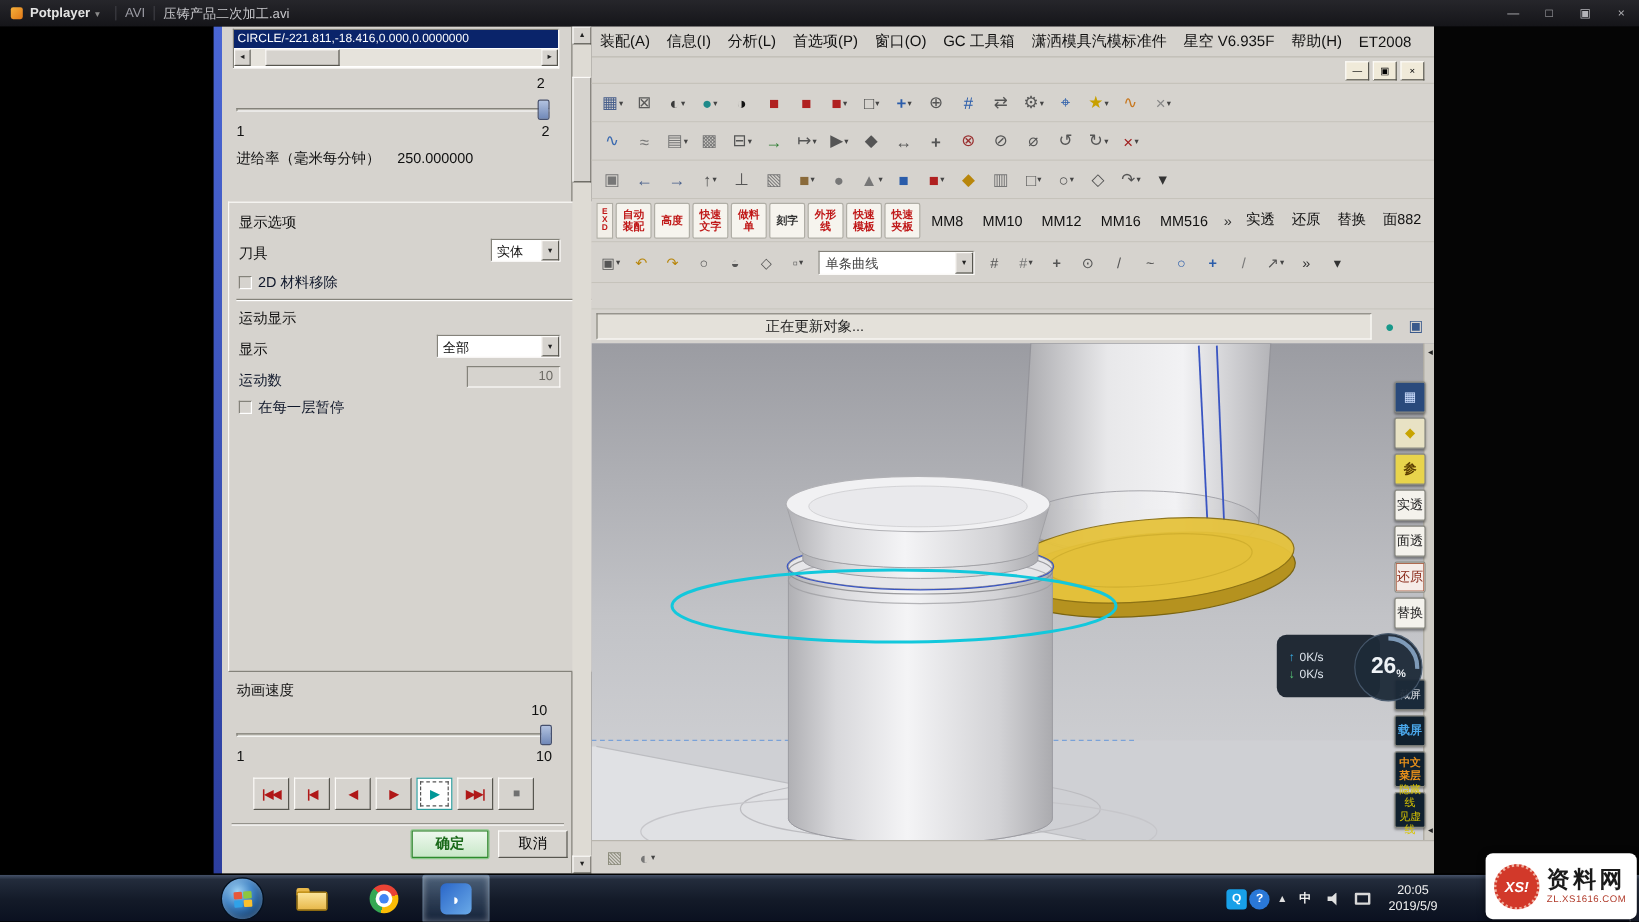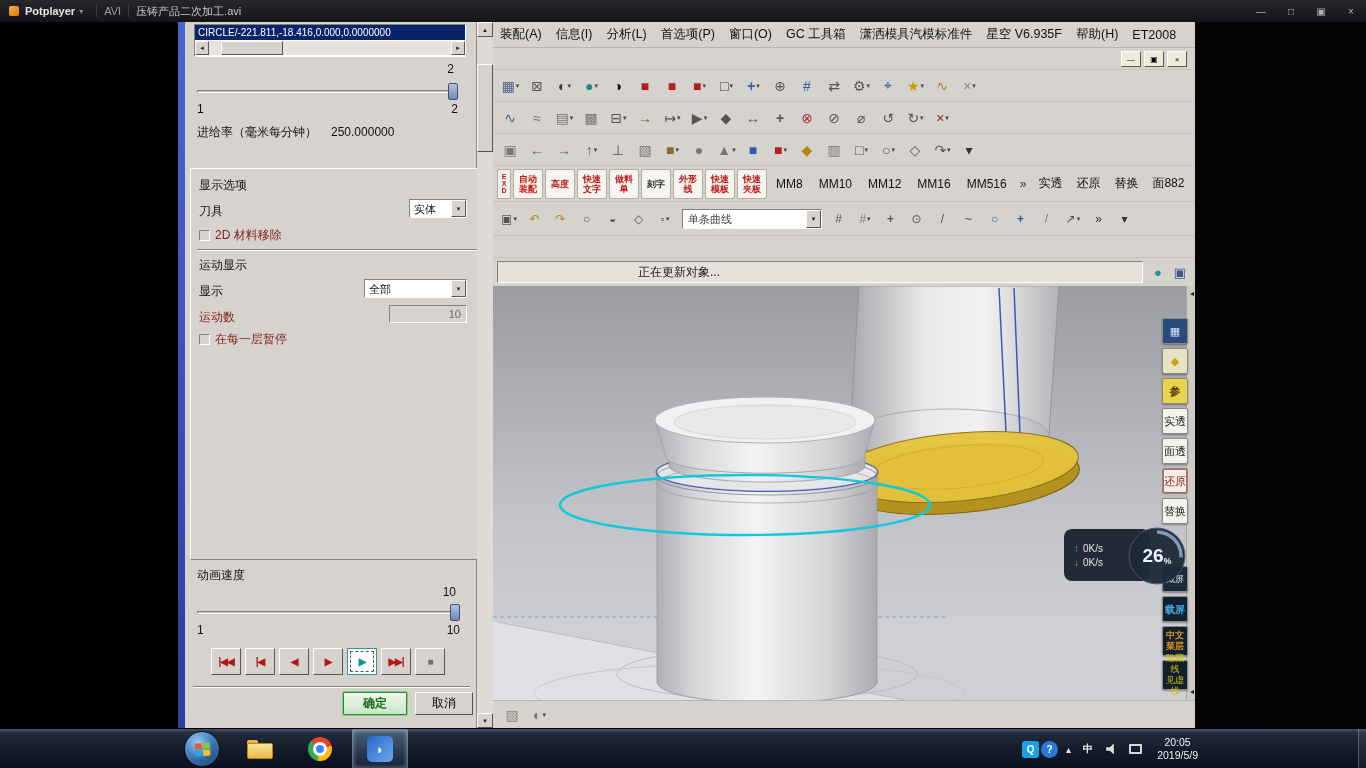--- a/index.html
+++ b/index.html
@@ -45,21 +45,21 @@
   .smark{position:absolute;font-size:12px;color:#111}
   #aspd{position:absolute;left:12px;top:545px}
   #val10{position:absolute;right:20px;top:563px}
   #feed{position:absolute;left:12px;top:102px;white-space:nowrap}
   #feed .fv{margin-left:14px}
   #tabs{position:absolute;left:6px;top:123px;height:24px;z-index:2}
   .tab{display:inline-block;padding:4px 9px 3px;font-size:12px;background:#ccc9c1;border:1px solid;border-color:#fcfbf8 #57564f #ccc9c1 #fcfbf8;border-radius:3px 3px 0 0;margin-right:1px;vertical-align:bottom}
   .tab.active{background:#d6d3ce;padding:4px 10px 6px;border-bottom-color:#d6d3ce;position:relative;z-index:3}
   #tabpanel{position:absolute;left:5px;top:146px;width:316px;height:392px;border:1px solid;border-color:#fcfbf8 #84827a #84827a #fcfbf8;background:#d6d3ce}
   .plabel{position:absolute;font-size:12px;color:#111;white-space:nowrap}
-  .plabel.disabled,.chkrow.disabled span.lbl{color:#7f1d1d}
+  .plabel.disabled,.chkrow.disabled span.lbl{color:#0f172a}
   .ddfield{position:absolute;display:flex;background:#fff;border:1px solid;border-color:#84827a #fcfbf8 #fcfbf8 #84827a;height:19px}
   .ddfield .val{flex:1;font-size:11px;padding:2px 4px;white-space:nowrap;overflow:hidden}
   .dbtn{width:15px;background:#d6d3ce;border:1px solid;border-color:#fcfbf8 #57564f #57564f #fcfbf8;font-size:7px;display:flex;align-items:center;justify-content:center;color:#222}
   .chkrow{position:absolute;display:flex;align-items:center;font-size:12px;white-space:nowrap}
   .cb{width:11px;height:11px;background:#d6d3ce;border:1px solid;border-color:#84827a #fff #fff #84827a;display:inline-block;margin-right:5px}
   .numfield{position:absolute;height:18px;background:#d6d3ce;border:1px solid;border-color:#84827a #fcfbf8 #fcfbf8 #84827a;font-size:11px;color:#6e6c66;text-align:right;padding:2px 5px}
   .wbtn{position:absolute;font-size:12px;color:#111;box-shadow:0 0 0 1px #55544e;cursor:default}
   #transport{position:absolute;left:26px;top:626px;display:flex;gap:4px}
   .tp{width:30px;height:27px;border:1px solid;border-color:#fcfbf8 #57564f #57564f #fcfbf8;background:#d6d3ce;font-size:10px;font-weight:bold;letter-spacing:-1px;display:flex;align-items:center;justify-content:center}
   .tp.tpactive{background:#fff;border:1px solid #2a9a9a;outline:1px dashed #555;outline-offset:-4px}
@@ -88,21 +88,21 @@
   .ddm{font-size:7px;color:#444;font-weight:normal;margin-left:1px}
   .tbi.sm{width:22px;height:22px;font-size:12px}
   #quickrow{height:36px;background:#d6d3ce;border-bottom:1px solid #c6c3bb;display:flex;align-items:center;padding:0 4px;gap:2px;overflow:hidden}
   .exd{width:14px;height:30px;border:1px solid #b0aea6;background:#f2efe8;color:#c01818;font-size:7px;font-weight:bold;writing-mode:vertical-rl;text-orientation:upright;display:flex;align-items:center;justify-content:center;flex:none}
   .qwrap,.szwrap,.riwrap,.r5wrap,.trwrap{display:inline-flex;align-items:center;gap:2px}
   .qb{width:30px;height:30px;background:#f6f4ee;border:1px solid #b0aea6;border-radius:2px;font-size:9px;line-height:10px;white-space:pre-line;text-align:center;padding:0;flex:none;font-weight:bold}
   .szi{font-size:12px;padding:0 7px;color:#111;white-space:nowrap}
   .ovf{font-size:12px;color:#333;padding:0 4px}
   .ri{font-size:12px;padding:0 6px;color:#111;white-space:nowrap}
   #row5{height:34px;background:#d6d3ce;border-bottom:1px solid #c6c3bb;display:flex;align-items:center;padding:0 4px;overflow:hidden}
-  .combo{position:relative;display:inline-flex;width:140px;height:20px;background:#fff;border:1px solid;border-color:#84827a #fcfbf8 #fcfbf8 #84827a;margin:0 5px;flex:none}
+  .combo{position:relative;display:inline-flex;width:130px;height:20px;background:#fff;border:1px solid;border-color:#84827a #fcfbf8 #fcfbf8 #84827a;margin:0 5px;flex:none}
   .cval{flex:1;font-size:11px;color:#444;padding:2px 5px;white-space:nowrap;overflow:hidden}
   #statusgap{height:22px;background:#d6d3ce;border-bottom:1px solid #c6c3bb}
   #statusbar{height:28px;background:#d6d3ce;display:flex;align-items:center;padding:0 4px;gap:4px}
   .stfield{flex:1;height:22px;background:#e4e1da;border:1px solid;border-color:#84827a #fcfbf8 #fcfbf8 #84827a;display:flex;align-items:center;padding-left:140px;font-size:12px;color:#222}
   .sticon{width:22px;height:22px;display:inline-flex;align-items:center;justify-content:center;font-size:13px;flex:none}
   #viewport{position:relative;height:414px;overflow:hidden;background:#b4b5ba}
   .vpedge{position:absolute;right:0;top:0;width:9px;height:100%;background:#cfccc5;border-left:1px solid #aaa79f}
   .vparrow{position:absolute;right:1px;font-size:8px;color:#222;line-height:8px}
   #bottombar{height:28px;background:#d6d3ce;border-top:1px solid #b8b5ad;display:flex;align-items:center;padding:0 6px}
 
@@ -822,14 +822,23 @@
           <i class="mon"></i>
         </span>
       <div id="clock">
         <div>20:05</div>
         <div>2019/5/9</div>
       </div>
     </div>
     <span id="showdesk"></span>
   </div>
 
+  <div id="watermark">
+    <div class="wm-logo">
+        <span>XS!</span>
+      </div>
+    <div class="wm-text">
+      <div class="wm-name">资料网</div>
+      <div class="wm-url">ZL.XS1616.COM</div>
+    </div>
+  </div>
 
 </div>
 
 </body></html>

